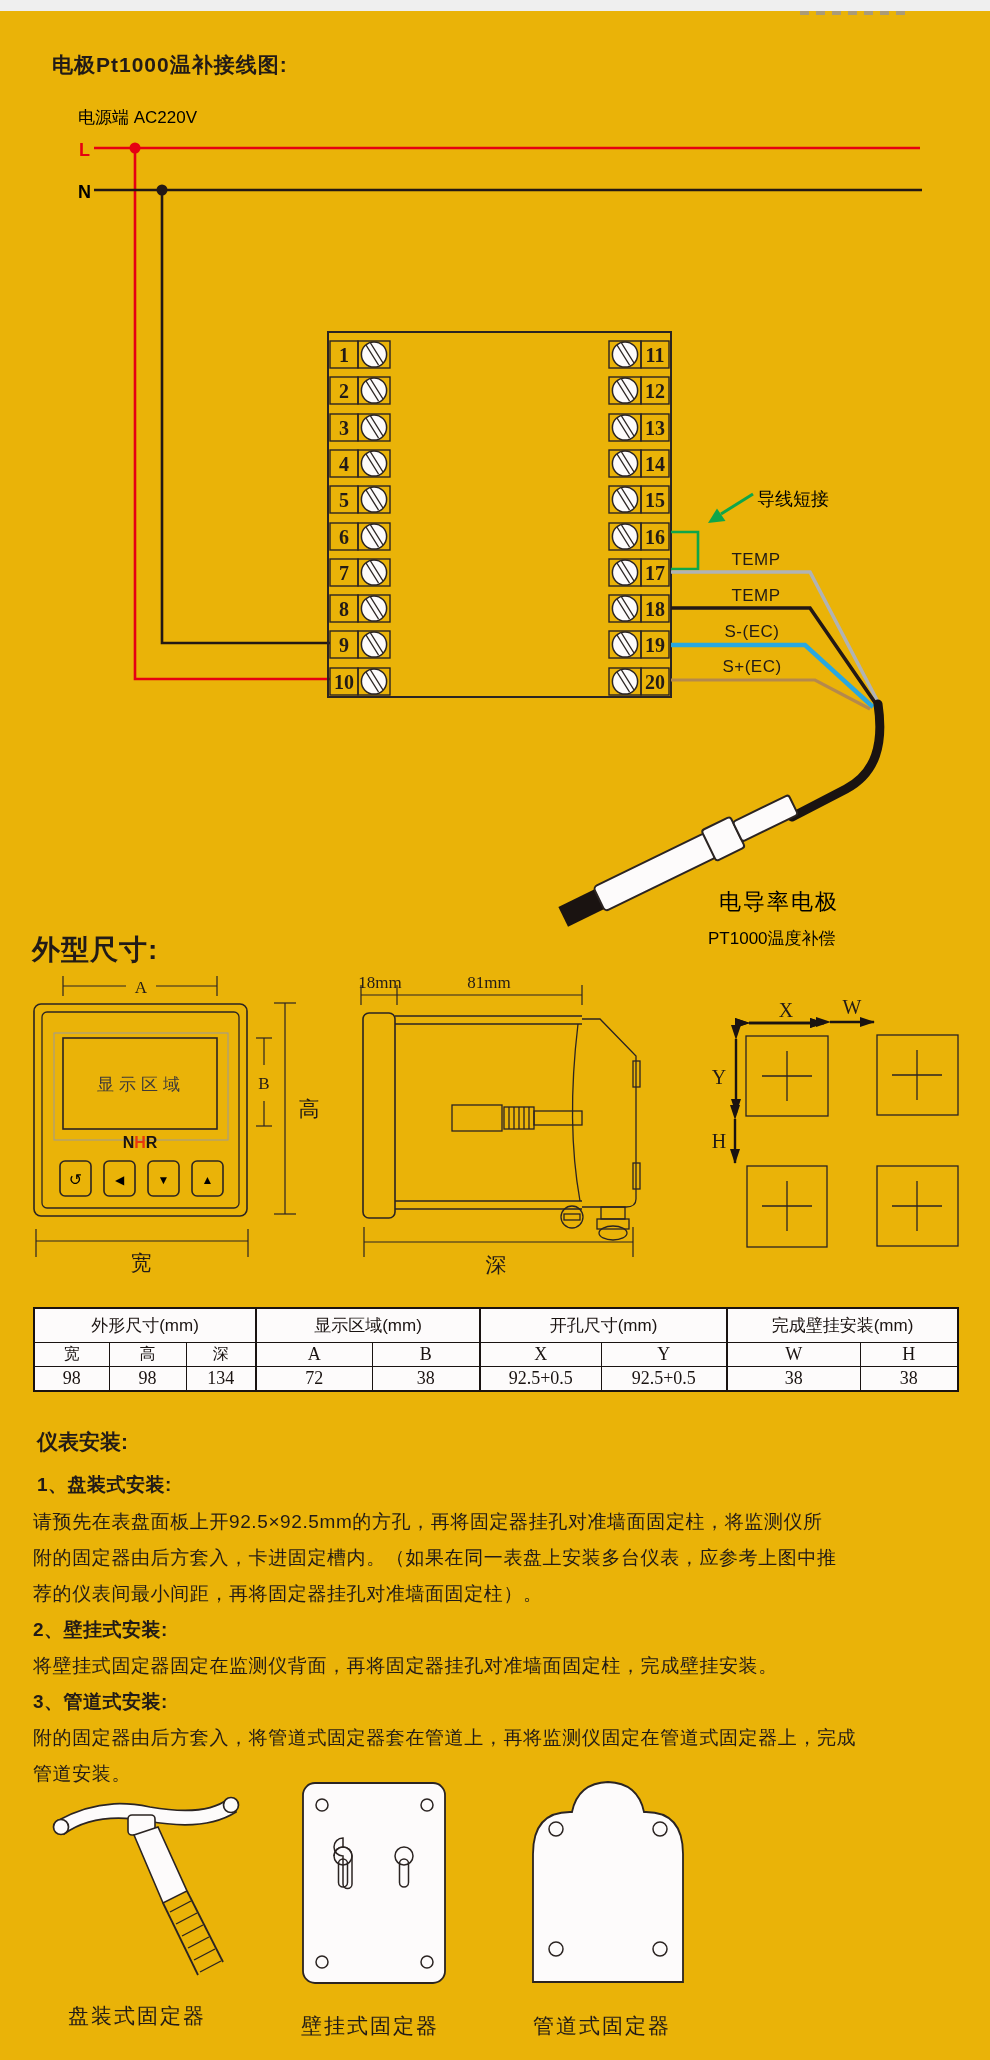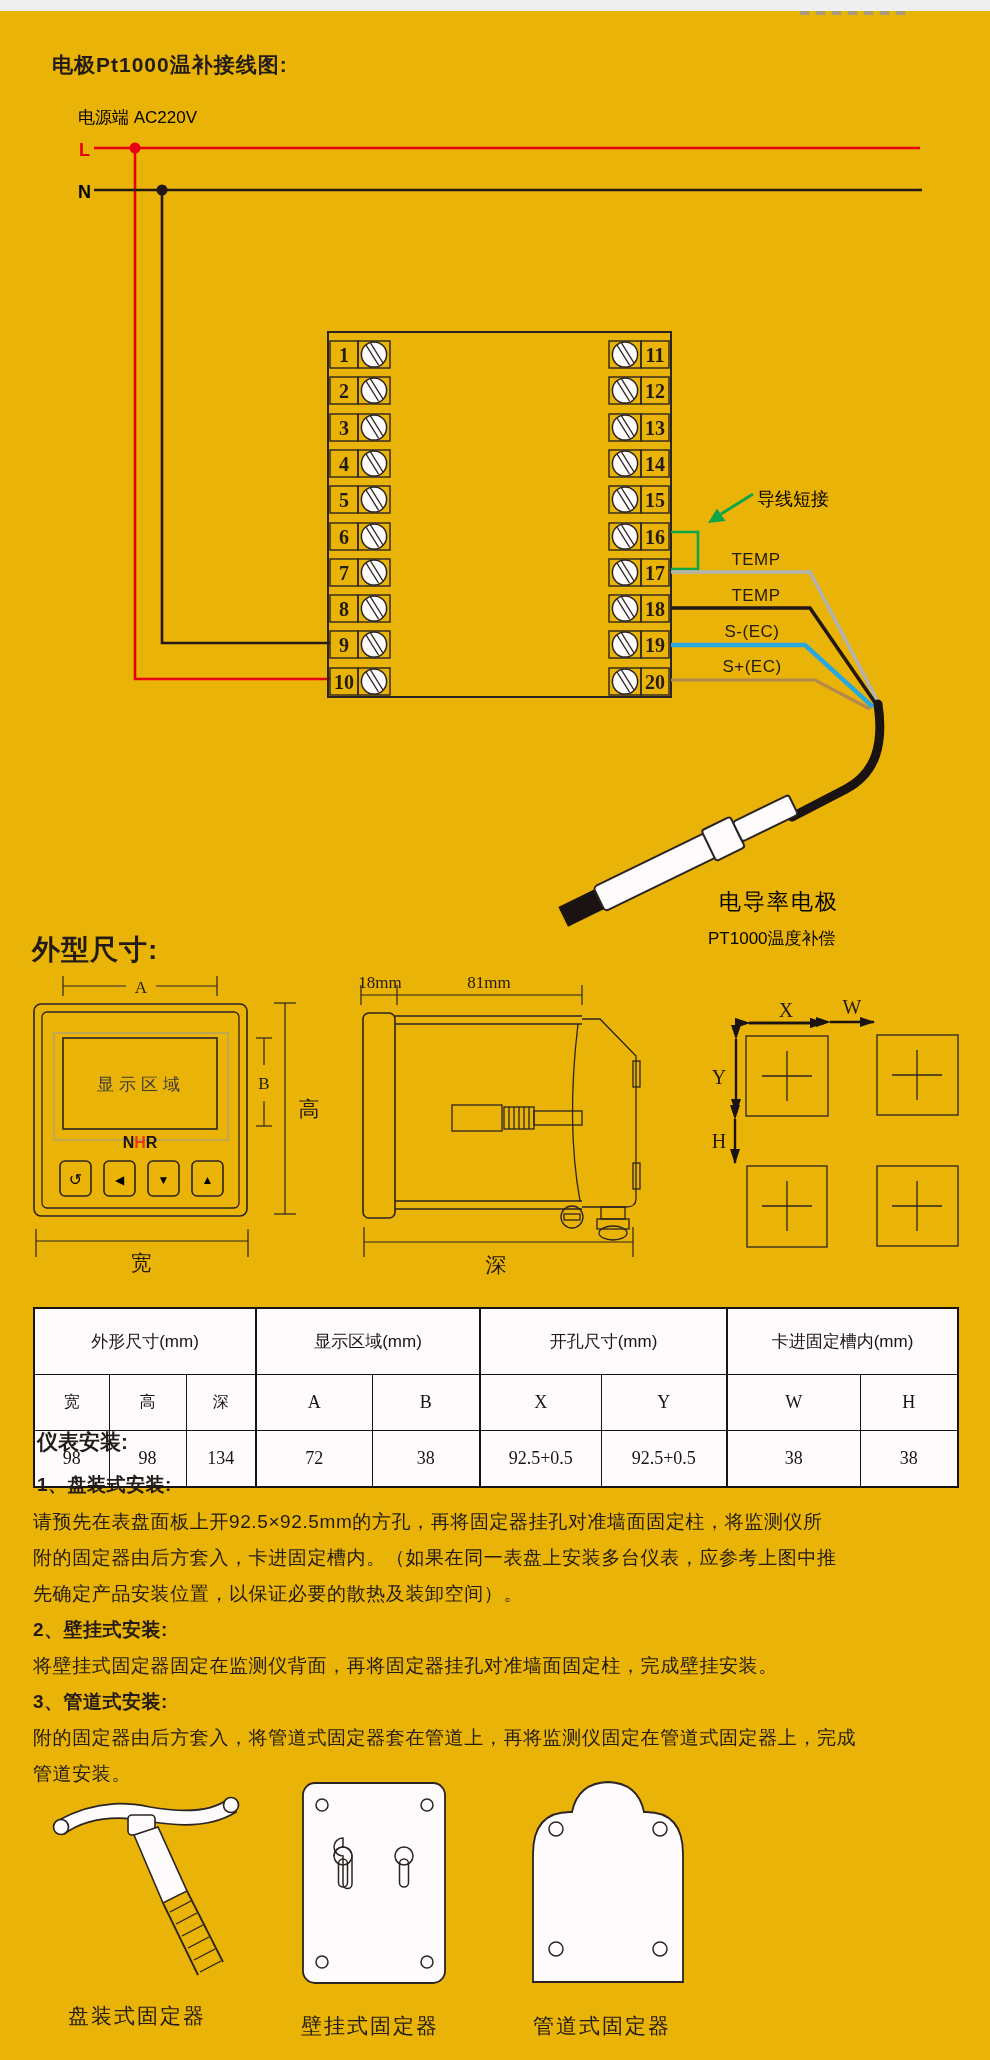--- a/index.html
+++ b/index.html
@@ -21,21 +21,21 @@
   .thin{stroke:#2b2422;stroke-width:1.3;fill:none;}
   .thin2{stroke:#2b2422;stroke-width:1.6;fill:none;}
   .gray{stroke:#9a9a9a;stroke-width:1;fill:none;}
   .serif{font-family:"Liberation Serif",serif;font-size:17px;fill:#221b17;text-anchor:middle;}
   .serif20{font-family:"Liberation Serif",serif;font-size:20px;fill:#221b17;text-anchor:middle;}
   .cjk21{font-size:21px;fill:#221b17;text-anchor:middle;letter-spacing:2px;}
   
   .tblwrap{position:absolute;left:33px;top:1296px;}
   table.spec{border-collapse:collapse;table-layout:fixed;width:924px;background:#fdfbfb;}
   table.spec td,table.spec th{border:1.4px solid #1a1311;text-align:center;vertical-align:middle;
-      font-weight:normal;padding:16px;color:#1a1311;}
+      font-weight:normal;padding:0;color:#1a1311;}
   table.spec{border:2.4px solid #1a1311;}
   table.spec .g{font-size:17px;height:33px;}
   table.spec .h{height:23px;}
   table.spec .v{height:23px;}
   table.spec .lat{font-family:"Liberation Serif",serif;font-size:18px;}
   table.spec .cn{font-size:16px;}
   table.spec .gb{border-left:2.2px solid #1a1311;}
   
   .inst-title{font-size:21px;font-weight:bold;}
   .inst-head{font-size:19px;font-weight:bold;letter-spacing:.5px;}
@@ -372,21 +372,21 @@
         <col style="width:121px">
           <col style="width:126px">
         <col style="width:133px">
           <col style="width:98px">
       </colgroup>
       <tbody>
           <tr>
         <th class="g" colspan="3">外形尺寸(mm)</th>
         <th class="g gb" colspan="2">显示区域(mm)</th>
         <th class="g gb" colspan="2">开孔尺寸(mm)</th>
-        <th class="g gb" colspan="2">卡进固定槽内(mm)</th>
+        <th class="g gb" colspan="2">完成壁挂安装(mm)</th>
       </tr>
       <tr>
         <th class="h cn">宽</th>
         <th class="h cn">高</th>
         <th class="h cn">深</th>
         <th class="h lat gb">A</th>
         <th class="h lat">B</th>
         <th class="h lat gb">X</th>
         <th class="h lat">Y</th>
         <th class="h lat gb">W</th>
@@ -405,21 +405,21 @@
       </tr>
     </tbody>
       </table>
   </div>
 
   <div class="abs inst-title" style="left:37px;top:1417px;">仪表安装:</div>
 
   <div class="abs inst-head" style="left:37px;top:1461px;">1、盘装式安装:</div>
   <div class="abs inst-line" style="left:33px;top:1498px;">请预先在表盘面板上开92.5×92.5mm的方孔，再将固定器挂孔对准墙面固定柱，将监测仪所</div>
   <div class="abs inst-line" style="left:33px;top:1534px;">附的固定器由后方套入，卡进固定槽内。（如果在同一表盘上安装多台仪表，应参考上图中推</div>
-  <div class="abs inst-line" style="left:33px;top:1570px;">先确定产品安装位置，以保证必要的散热及装卸空间）。</div>
+  <div class="abs inst-line" style="left:33px;top:1570px;">荐的仪表间最小间距，再将固定器挂孔对准墙面固定柱）。</div>
 
   <div class="abs inst-head" style="left:33px;top:1606px;">2、壁挂式安装:</div>
   <div class="abs inst-line" style="left:33px;top:1642px;">将壁挂式固定器固定在监测仪背面，再将固定器挂孔对准墙面固定柱，完成壁挂安装。</div>
 
   <div class="abs inst-head" style="left:33px;top:1678px;">3、管道式安装:</div>
   <div class="abs inst-line" style="left:33px;top:1714px;">附的固定器由后方套入，将管道式固定器套在管道上，再将监测仪固定在管道式固定器上，完成</div>
   <div class="abs inst-line" style="left:33px;top:1750px;">管道安装。</div>
 
   <svg class="svgabs" style="top:1760px;" width="990" height="300" viewBox="0 1760 990 300">
 

